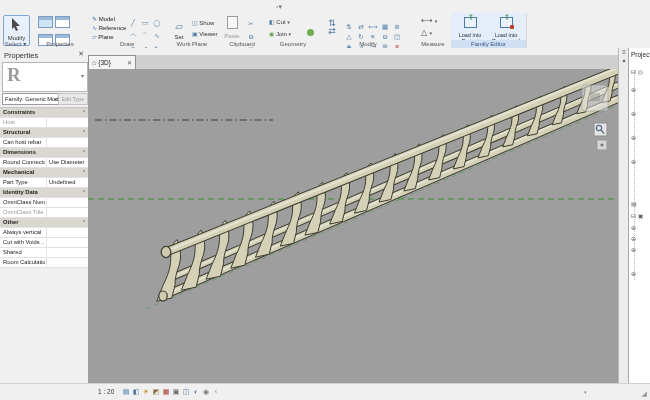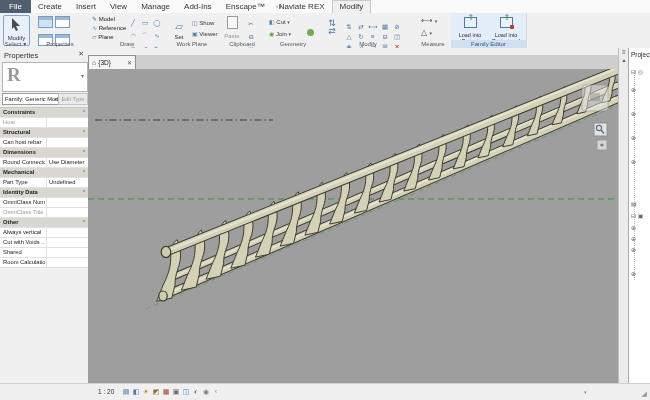--- a/index.html
+++ b/index.html
@@ -73,32 +73,20 @@
   #vcicons span{display:inline-block;width:8px;height:10px;font-size:7px;line-height:10px;text-align:center;}
   #grip{right:3px;top:6px;font-size:7px;color:#999;}
   #bar-dd{left:584px;top:5px;font-size:5px;color:#888;}
   .caret{font-size:5px;color:#555;}
 </style>
 </head>
 <body>
 
 <div id="app">
 
-  <div class="abs" id="tabrow">
-
-  <div class="tab file">File</div>
-      <div class="tab">Create</div>
-      <div class="tab">Insert</div>
-      <div class="tab">View</div>
-      <div class="tab">Manage</div>
-      <div class="tab">Add-Ins</div>
-      <div class="tab">Enscape™</div>
-      <div class="tab">Naviate REX</div>
-      <div class="tab sel">Modify</div>
-    </div>
   <div class="abs" id="tab-extra" style="left:272px;top:0;">▫▾</div>
 
   <div class="abs" id="ribbon">
 
     <div class="panel" style="left:0;width:31px;">
       <div class="btn-modify">
         <svg width="11" height="13" style="margin-top:2px">
           <polygon points="1,0 9,8 5,8 7,12 5,13 3,9 1,11" fill="#4a4a4a"></polygon>
         </svg>
         <div class="lbl">Modify</div>

